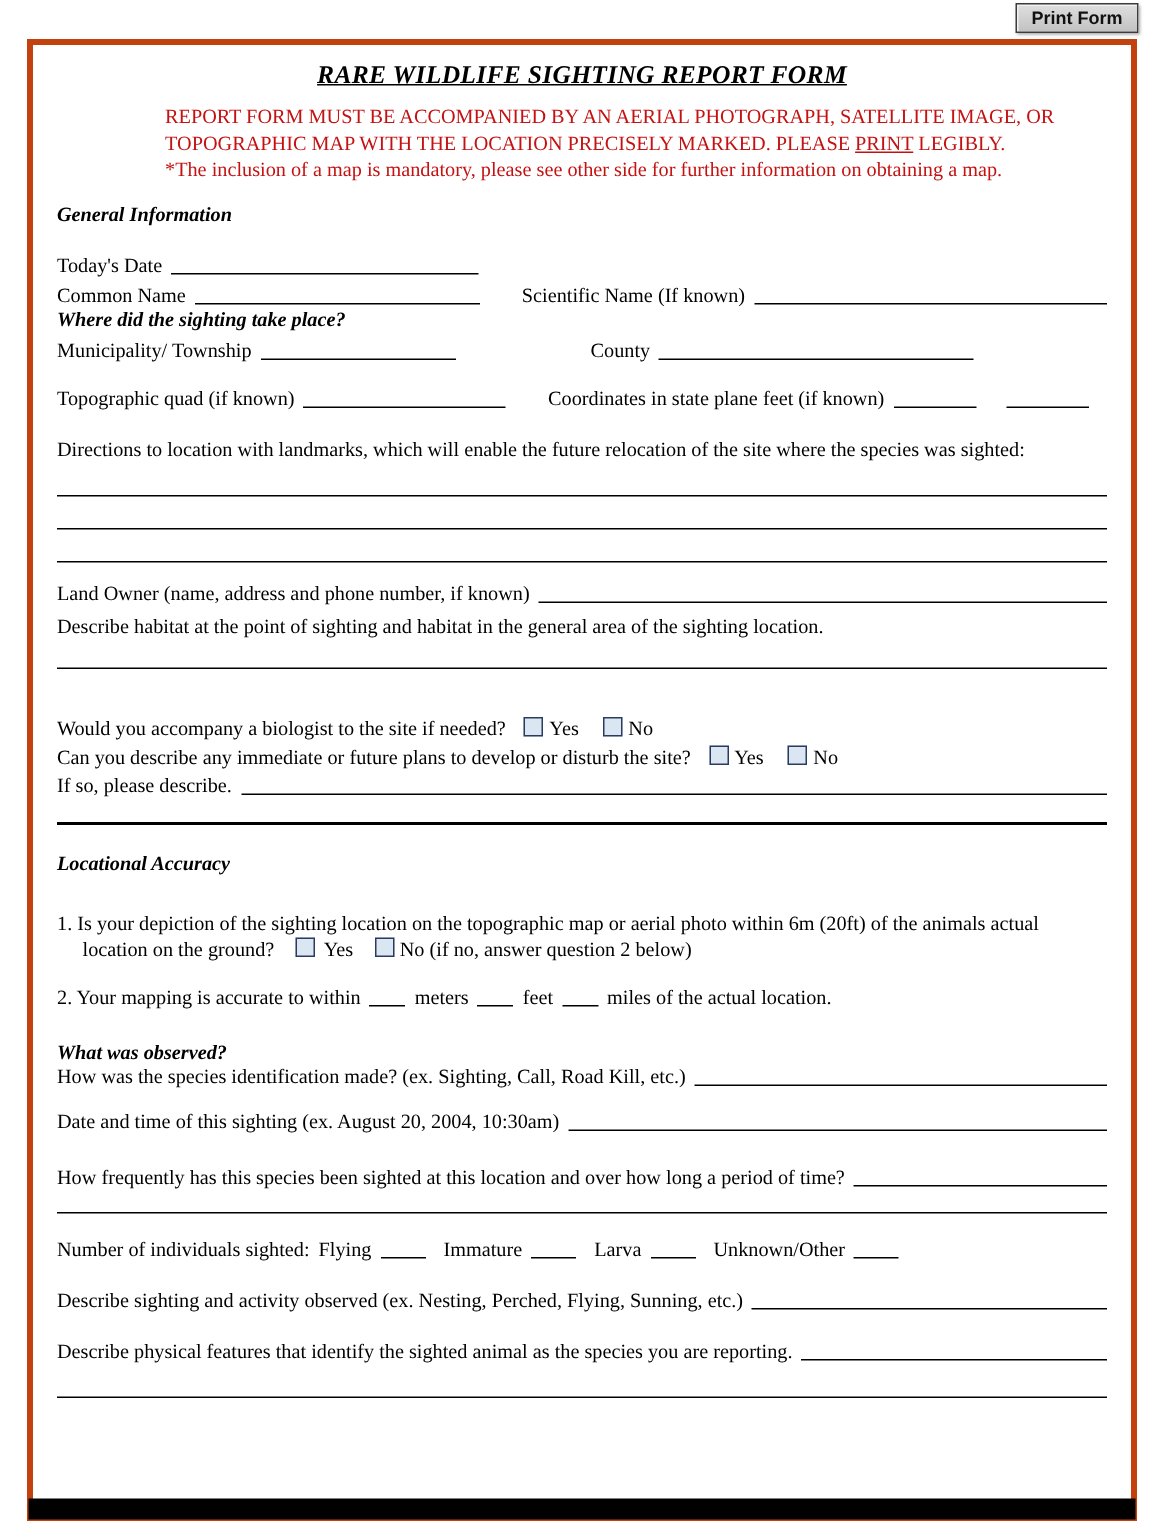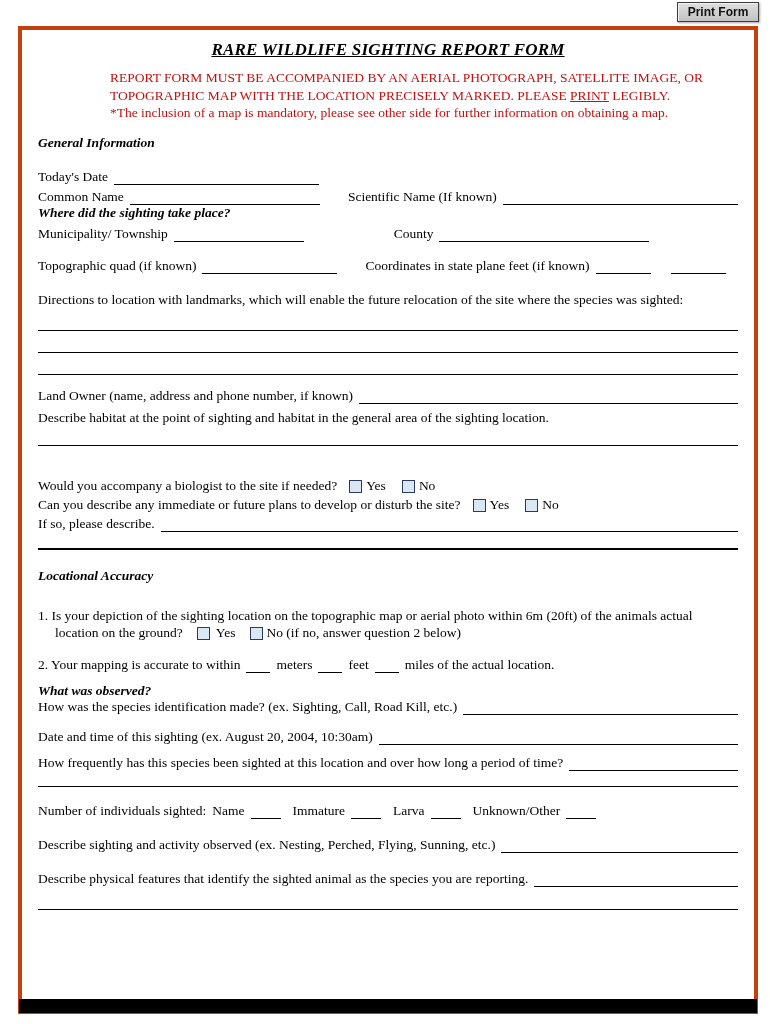--- a/index.html
+++ b/index.html
@@ -24,21 +24,21 @@
   }
   .title{
     margin:2px 0 0;text-align:center;
     font-size:17px;font-weight:bold;font-style:italic;
     text-decoration:underline;letter-spacing:.2px;
   }
   .warning{margin:9px 0 0 72px;line-height:17.5px;color:#c41111;}
   .u{text-decoration:underline;}
   .heading{font-weight:bold;font-style:italic;}
   .para{line-height:19px;margin:0;}
-  .row{display:flex;align-items:flex-end;}
+  .row{display:flex;align-items:flex-start;}
   .lbl{white-space:nowrap;}
   .line{display:inline-block;height:13px;border-bottom:1.4px solid #000;margin-left:6px;}
   .flexline{flex:1 1 auto;}
   .ans-line{height:21px;border-bottom:1.4px solid #000;}
   .ans-line.short{height:18px;}
   .cont-line{height:15px;border-bottom:1.4px solid #000;}
   .cont-line.tall{height:22px;}
   .divider{border-bottom:2px solid #000;}
   .cb{
     display:inline-block;width:11px;height:11px;
@@ -46,21 +46,21 @@
     margin-bottom:1px;flex:0 0 auto;
   }
   .q-indent{padding-left:17px;}
   .bottom-bar{position:absolute;left:-3px;right:-3px;bottom:-3px;height:14px;background:#000;}
   .w24{width:24px}.w30{width:30px}.w55{width:55px}.w130{width:130px}.w135{width:135px}
   .w190{width:190px}.w205{width:205px}.w210{width:210px}
   .ml4{margin-left:4px}.ml6{margin-left:6px}.ml12{margin-left:12px}.ml14{margin-left:14px}
   .ml16{margin-left:16px}.ml20{margin-left:20px}.ml28{margin-left:28px}.ml90{margin-left:90px}
   .mt3{margin-top:3px}.mt4{margin-top:4px}.mt5{margin-top:5px}.mt13{margin-top:13px}
   .mt14{margin-top:14px}.mt16{margin-top:16px}.mt18{margin-top:18px}.mt20{}
-  .mt22{margin-top:22px}.mt24{margin-top:10px}.mt32{margin-top:32px}
+  .mt22{margin-top:22px}.mt24{margin-top:21px}.mt32{margin-top:32px}
 </style>
 </head>
 <body>
 
 <button class="print-btn">Print Form</button>
 
 <div class="form-box">
 
   <h1 class="title">RARE WILDLIFE SIGHTING REPORT FORM</h1>
 
@@ -170,21 +170,21 @@
   </div>
 
   <div class="row mt24">
     <span class="lbl">How frequently has this species been sighted at this location and over how long a period of time?</span>
     <span class="line flexline"></span>
   </div>
   <div class="cont-line"></div>
 
   <div class="row mt16">
     <span class="lbl">Number of individuals sighted:</span>
-    <span class="lbl ml6">Name</span>
+    <span class="lbl ml6">Flying</span>
     <span class="line w30"></span>
     <span class="lbl ml12">Immature</span>
     <span class="line w30"></span>
     <span class="lbl ml12">Larva</span>
     <span class="line w30"></span>
     <span class="lbl ml12">Unknown/Other</span>
     <span class="line w30"></span>
   </div>
 
   <div class="row mt18">

